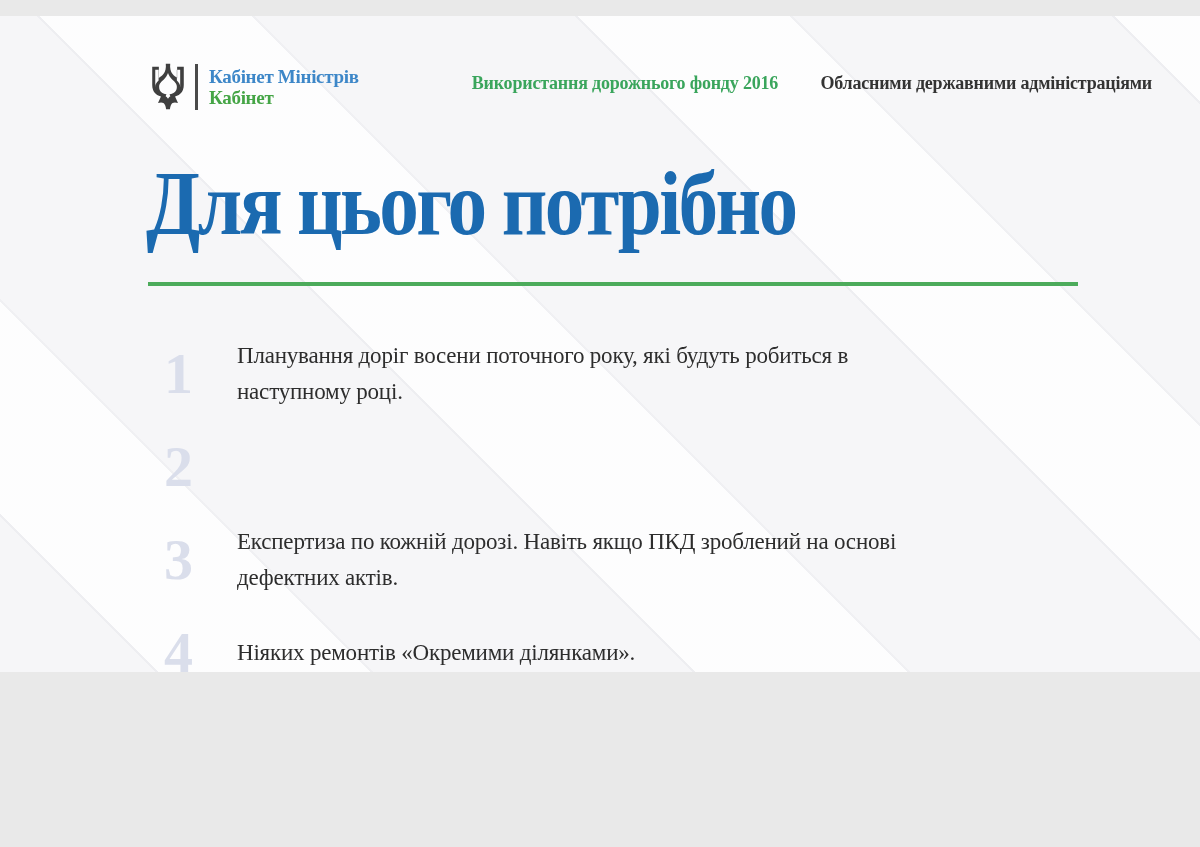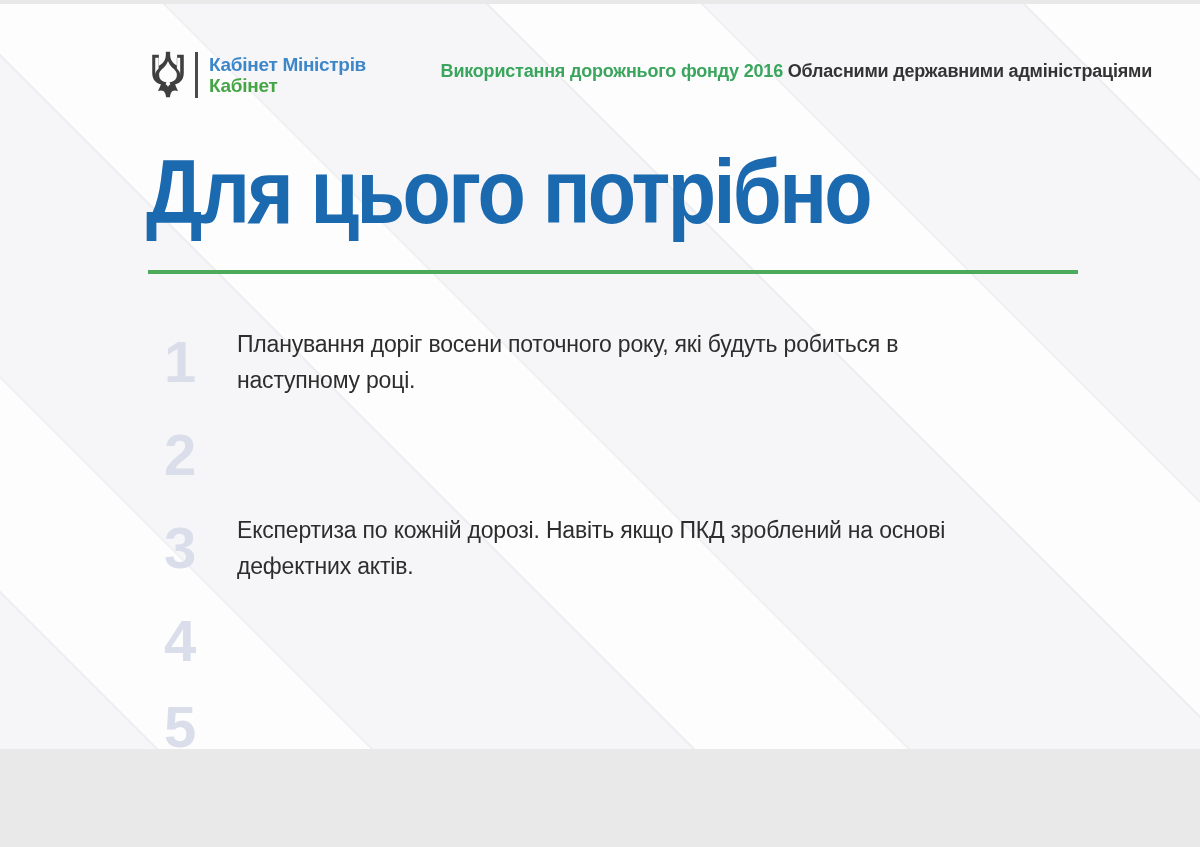--- a/index.html
+++ b/index.html
@@ -1,44 +1,44 @@
 <!DOCTYPE html>
 <html><head>
 <meta charset="utf-8">
 <style>
   html,body{margin:0;padding:0;background:#e9e9e9;}
   .slide{
     position:relative;
-    width:1200px;height:745px;
-    margin:4px auto;
+    width:1200px;height:656px;
+    margin:16px auto;
     overflow:hidden;
     background-color:#f6f6f8;
     background-image:repeating-linear-gradient(45deg,
       rgba(255,255,255,0) 0 110px,
       rgba(219,220,226,0.30) 110px 112px,
       rgba(255,255,255,0.80) 112px 262px,
       rgba(219,220,226,0.22) 262px 264px,
       rgba(255,255,255,0) 264px 380px);
-    font-family:Liberation Sans, sans-serif;
+    font-family:Liberation Serif, serif;
     color:#2d2d2d;
   }
   
   .logo{position:absolute;left:150px;top:46px;display:flex;align-items:center;}
   .logo svg{display:block;width:36px;height:50px;}
   .logo .bar{width:3px;height:46px;background:#4a4a4a;margin:0 11px 0 9px;}
   .logo .org{font-weight:bold;font-size:19px;line-height:21px;letter-spacing:-0.3px;}
   .org-line1{color:#3d87c8;}
   .org-line2{color:#45a546;}
   .topic{
     position:absolute;top:57px;right:48px;
     font-size:18px;font-weight:bold;letter-spacing:-0.2px;
     white-space:nowrap;
   }
   .topic-highlight{color:#3aa55c;}
-  .topic-rest{color:#333333;}
+  .topic-rest{color:#333333;padding-left:38px;}
   
   .title{
     position:absolute;left:146px;top:138px;margin:0;
     font-size:90px;line-height:100px;font-weight:800;
     letter-spacing:-3px;color:#1b6ab0;white-space:nowrap;
     transform:scaleX(0.88);transform-origin:left top;
   }
   .rule{position:absolute;left:148px;top:266px;width:930px;height:4px;background:#4cab5b;}
   
   .list{
@@ -103,20 +103,21 @@
     <li class="row">
       <span class="num">2</span>
     </li>
     <li class="row">
       <span class="num">3</span>
       <span class="item-text">Експертиза по кожній дорозі. Навіть якщо ПКД зроблений на основі
 дефектних актів.</span>
     </li>
     <li class="row">
       <span class="num">4</span>
+      <span class="item-text">Ніяких ремонтів «Окремими ділянками».</span>
     </li>
     <li class="row">
       <span class="num">5</span>
     </li>
     <li class="row">
       <span class="num">6</span>
     </li>
   </ol>
 
 

